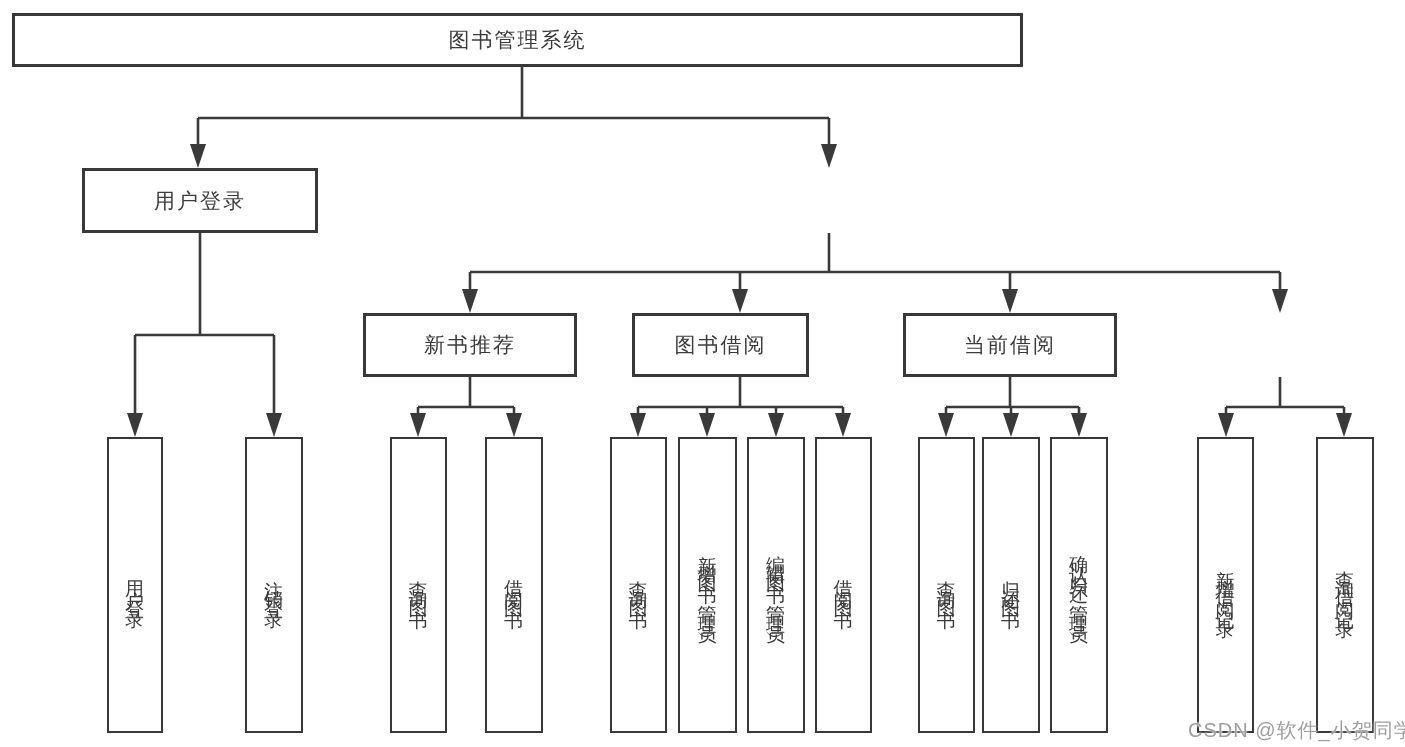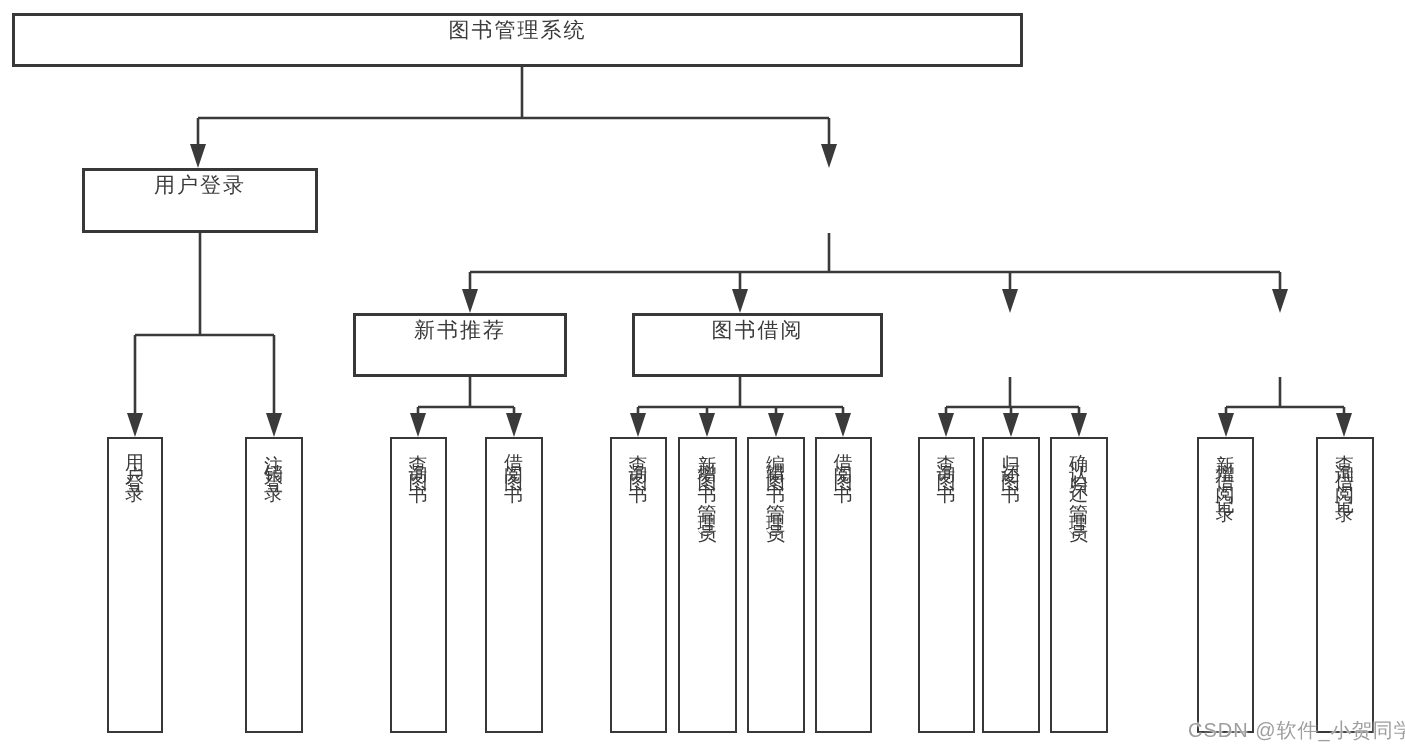--- a/index.html
+++ b/index.html
@@ -11,21 +11,21 @@
     width:1405px;height:747px;position:relative;overflow:hidden;
     background:var(--background);
     font-family:"Liberation Sans","DejaVu Sans",sans-serif;
     color:var(--text);
   }
   #stage{position:absolute;left:0;top:0;width:1405px;height:747px;}
   #connector-layer{position:absolute;left:0;top:0;pointer-events:none;}
   .node{
     position:absolute;box-sizing:border-box;background:#fff;
     border:3px solid var(--box-border);
-    display:flex;align-items:flex-start;justify-content:center;
+    display:flex;align-items:center;justify-content:center;
   }
   .hbox{font-size:21px;letter-spacing:2px;}
   .hbox .lbl{white-space:nowrap;}
   .root{border-width:3px;font-size:21px;}
   .vbox{border-width:2.5px;}
   .vbox .lbl{
     writing-mode:vertical-rl;text-orientation:mixed;
     font-size:19px;letter-spacing:10px;line-height:1;
     white-space:nowrap;
   }
@@ -97,25 +97,28 @@
     </svg>
 
   <div class="node hbox root" style="left:12px;top:13px;width:1011px;height:54px">
     <span class="lbl">图书管理系统</span>
   </div>
 
   <div class="node hbox" style="left:82px;top:168px;width:236px;height:65px">
     <span class="lbl">用户登录</span>
   </div>
 
-  <div class="node hbox" style="left:353px;top:313px;width:214px;height:64px">
+  <div class="node hbox" style="left:363px;top:313px;width:214px;height:64px">
     <span class="lbl">新书推荐</span>
   </div>
-  <div class="node hbox" style="left:632px;top:313px;width:251px;height:64px">
+  <div class="node hbox" style="left:632px;top:313px;width:177px;height:64px">
     <span class="lbl">图书借阅</span>
+  </div>
+  <div class="node hbox" style="left:903px;top:313px;width:214px;height:64px">
+    <span class="lbl">当前借阅</span>
   </div>
 
   <div class="node vbox" style="left:107px;top:437px;width:56px;height:296px">
     <span class="lbl">用户登录</span>
   </div>
   <div class="node vbox" style="left:245px;top:437px;width:58px;height:296px">
     <span class="lbl">注销登录</span>
   </div>
 
   <div class="node vbox" style="left:390px;top:437px;width:57px;height:296px">

